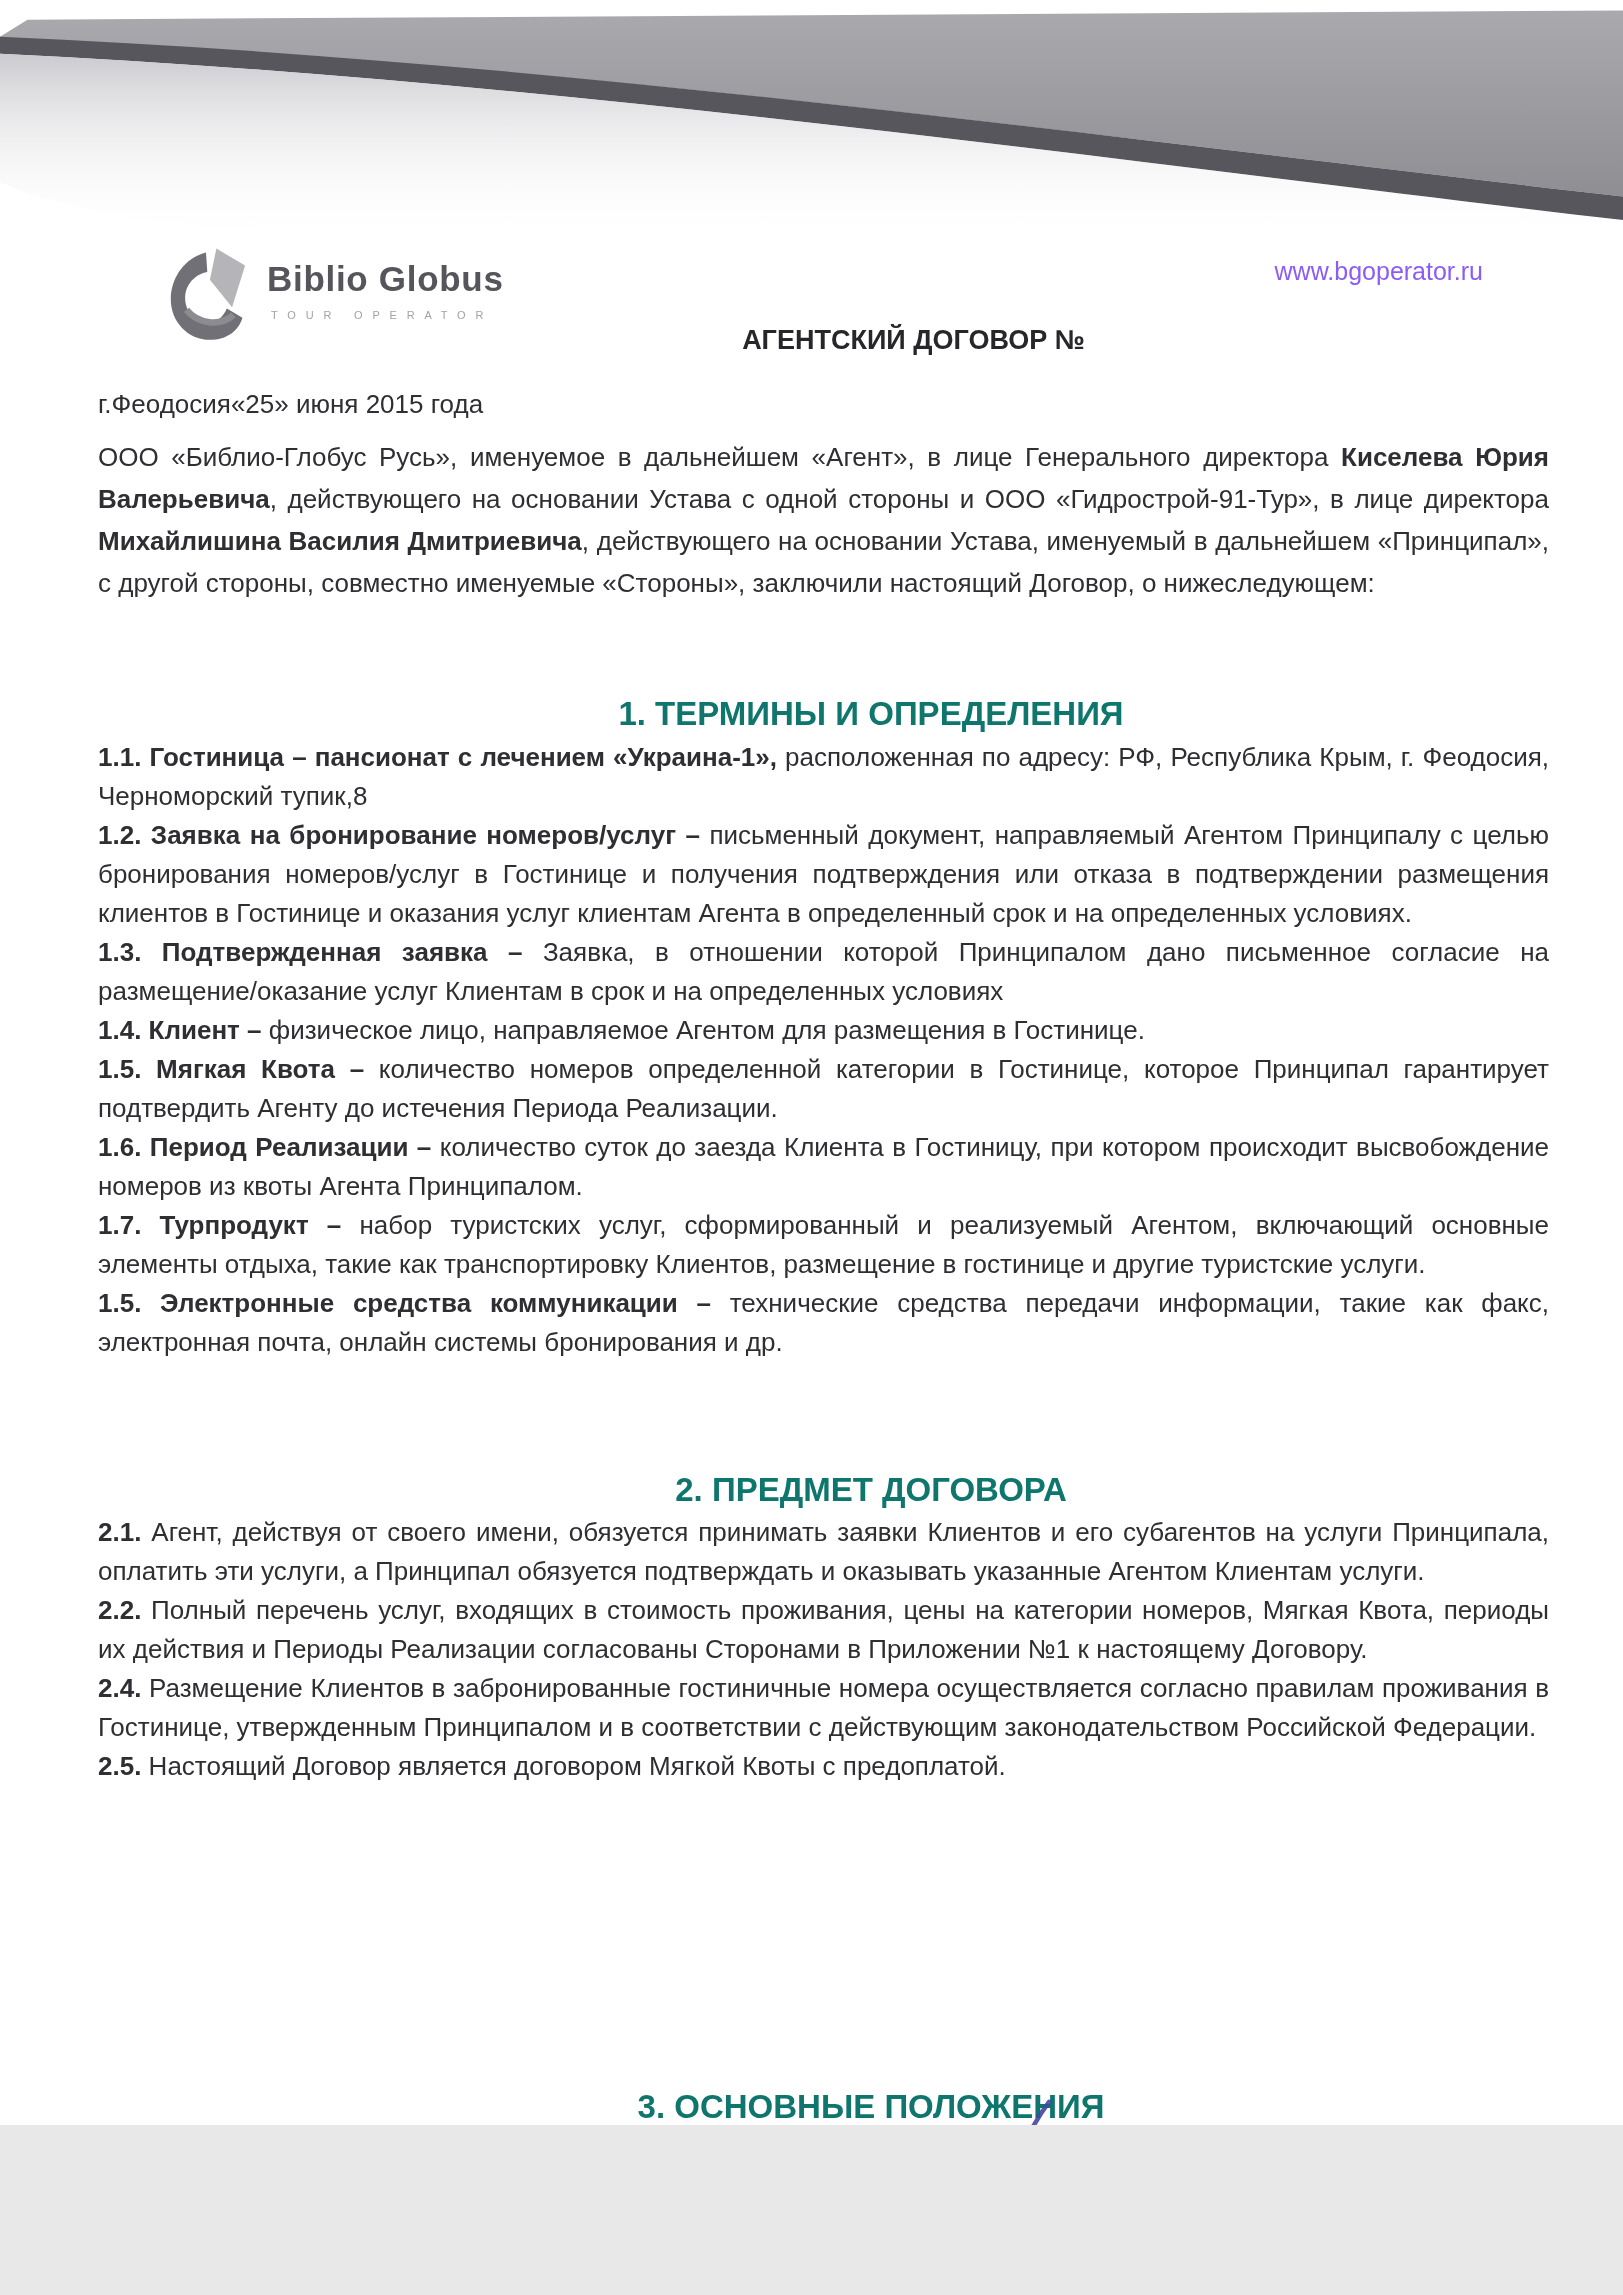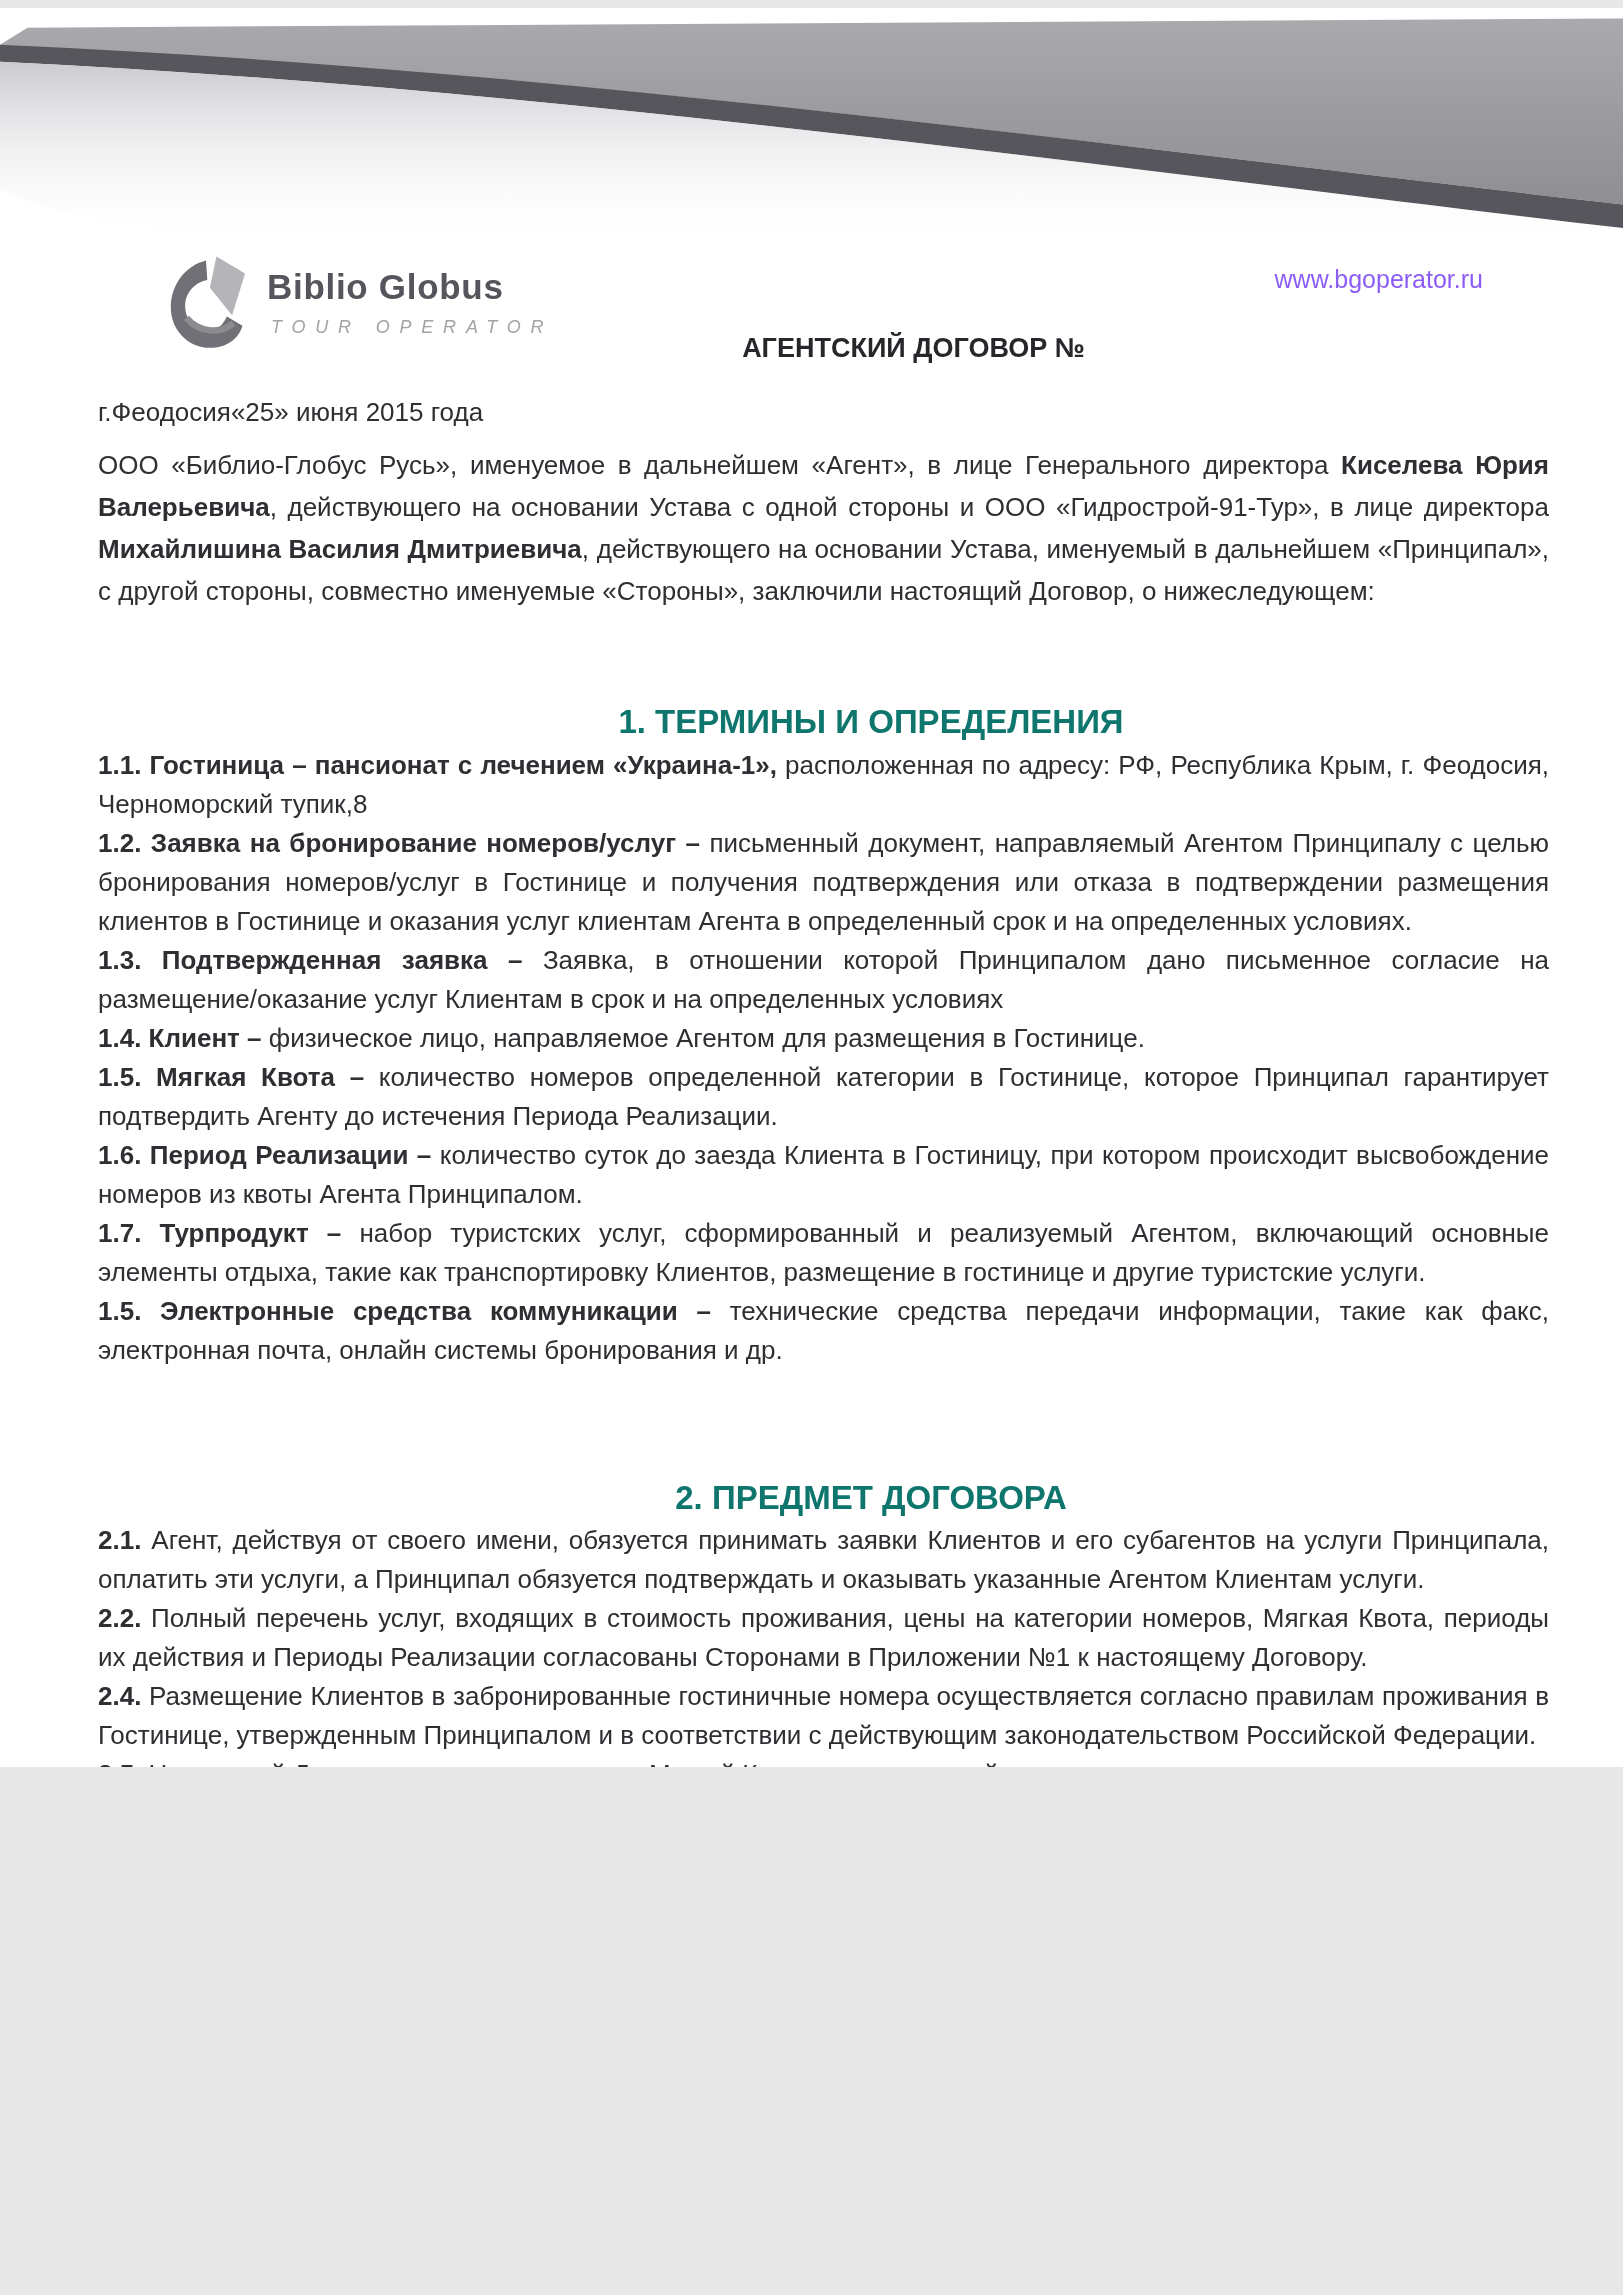--- a/index.html
+++ b/index.html
@@ -1,27 +1,27 @@
 <!DOCTYPE html>
 <html style="font-size:10.5px"><head>
 <meta charset="utf-8">
 <style>
   html,body{margin:0;padding:0;background:#e8e8e8;}
   .page{
-    position:relative;width:1624px;height:1759px;background:#ffffff;
+    position:relative;width:1624px;height:2125px;background:#ffffff;
     font-family:"Liberation Sans",sans-serif;color:#2e2e33;overflow:hidden;
-    margin:8px auto;
+    margin:0 auto;
   }
   .abs{position:absolute;}
   .b{font-weight:bold;}
   
   .wave{left:0;top:0;width:1624px;height:249px;}
   .logo-icon{left:164px;top:246px;width:97px;height:99px;}
   .logo-name{left:267px;top:259px;font-size:35px;font-weight:bold;color:#55555b;letter-spacing:0.7px;}
-  .logo-tagline{left:271px;top:309px;font-size:18px;letter-spacing:9.8px;color:#a2a2a7;font-style:italic;}
+  .logo-tagline{left:271px;top:309px;font-size:11px;letter-spacing:9.8px;color:#a2a2a7;}
   .website{right:141px;top:257px;font-size:25px;color:#8b5cf6;}
   
   .doc-title{left:0;right:0;top:325px;text-align:center;padding-left:203px;font-size:27px;font-weight:bold;color:#26262b;}
   .meta-row{left:98px;right:141px;top:389px;display:flex;font-size:26px;}
   
   .intro{left:98px;right:75px;top:436px;font-size:26px;line-height:42px;text-align:justify;margin:0;}
   .sec-h{left:0;right:0;text-align:center;padding-left:118px;font-size:33px;font-weight:bold;color:#0f766e;}
   .sec1-h{top:695px;} .sec2-h{top:1471px;} .sec3-h{top:2088px;}
   .clauses{left:98px;right:75px;font-size:26px;line-height:39px;text-align:justify;}
   .sec1-b{top:738px;} .sec2-b{top:1513px;}

